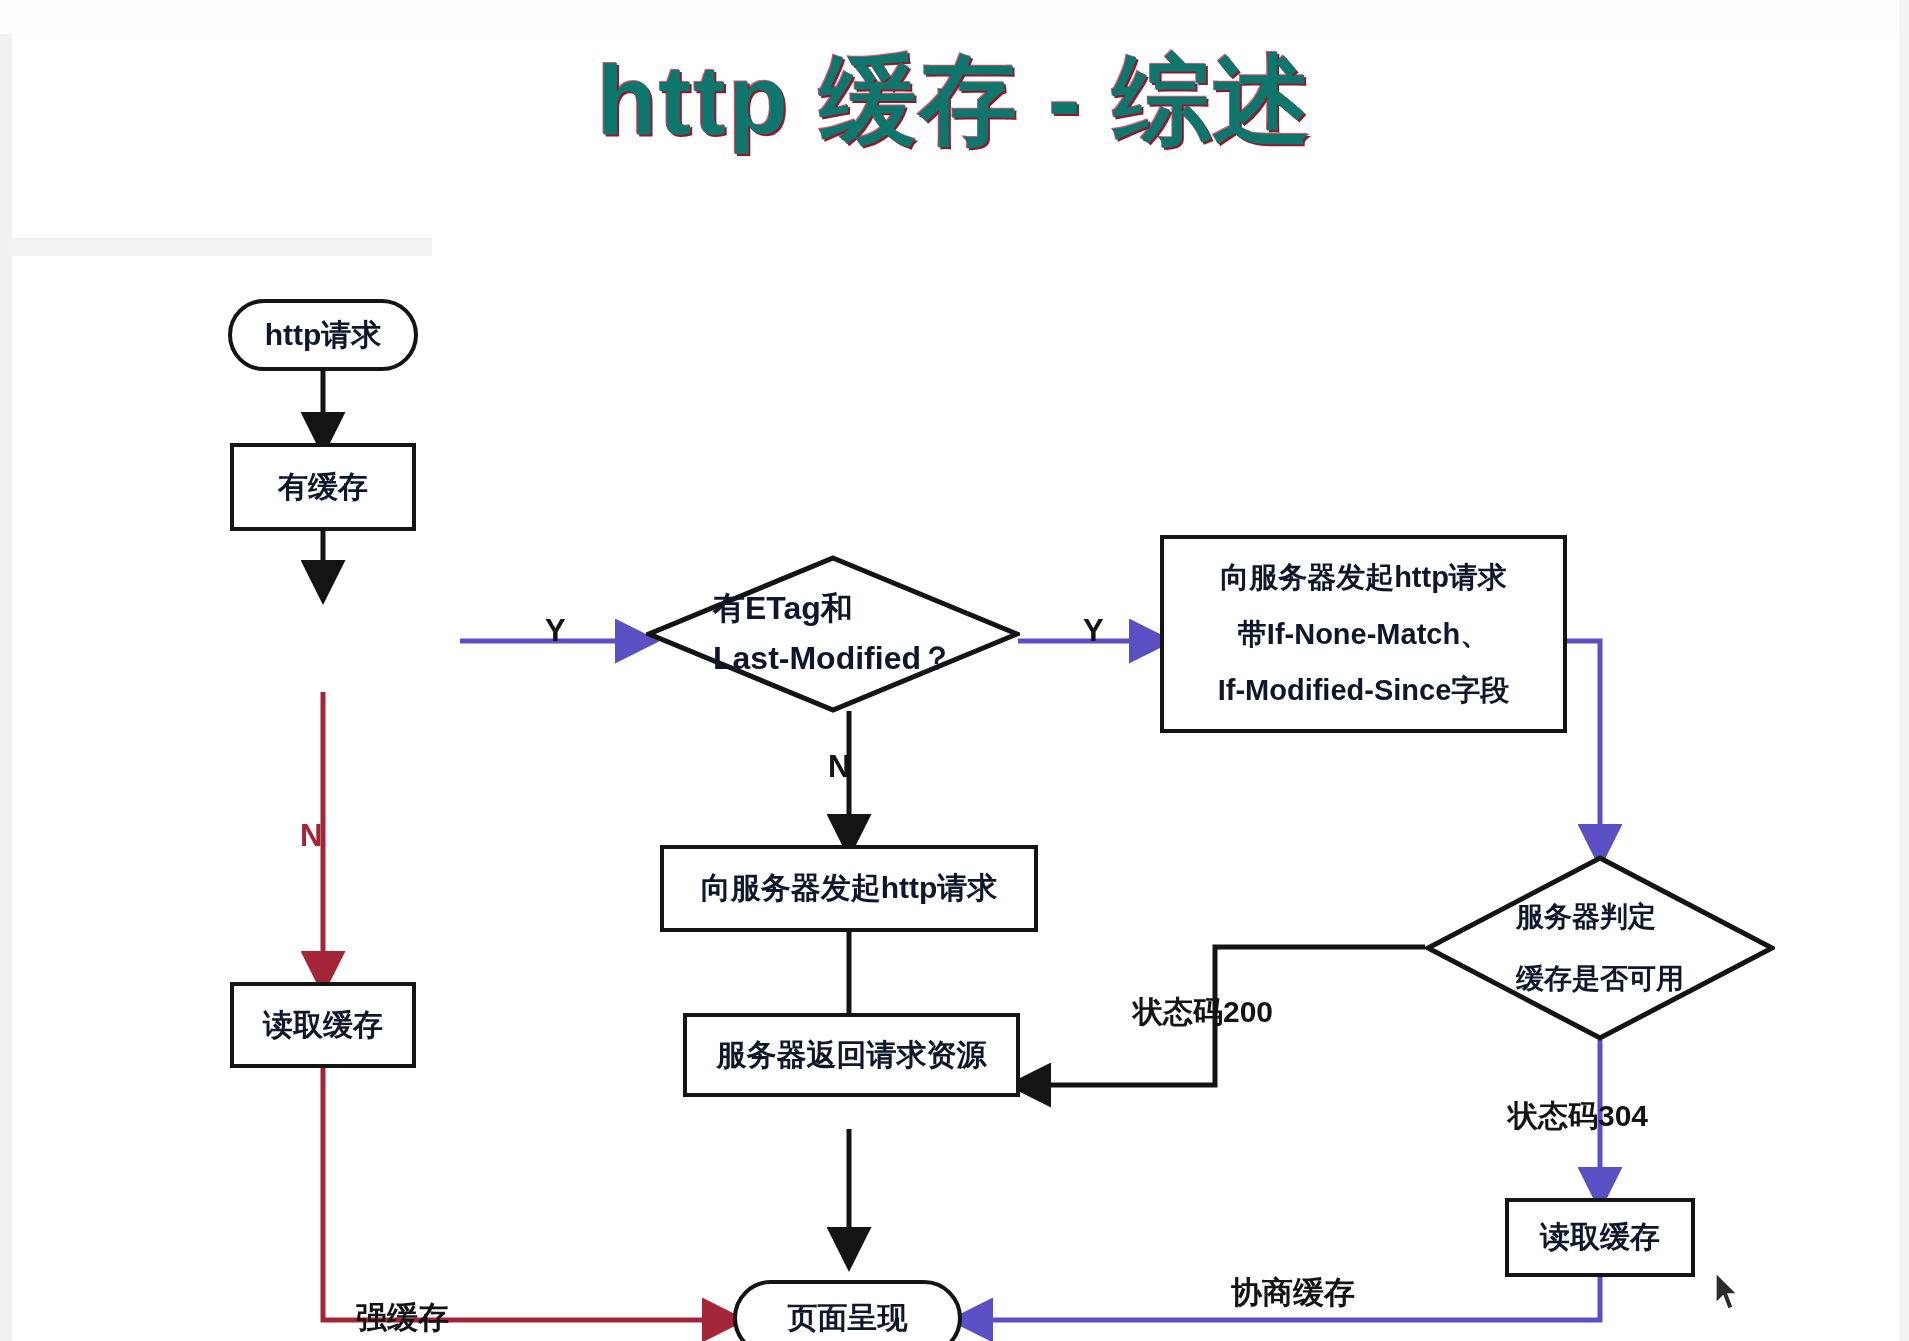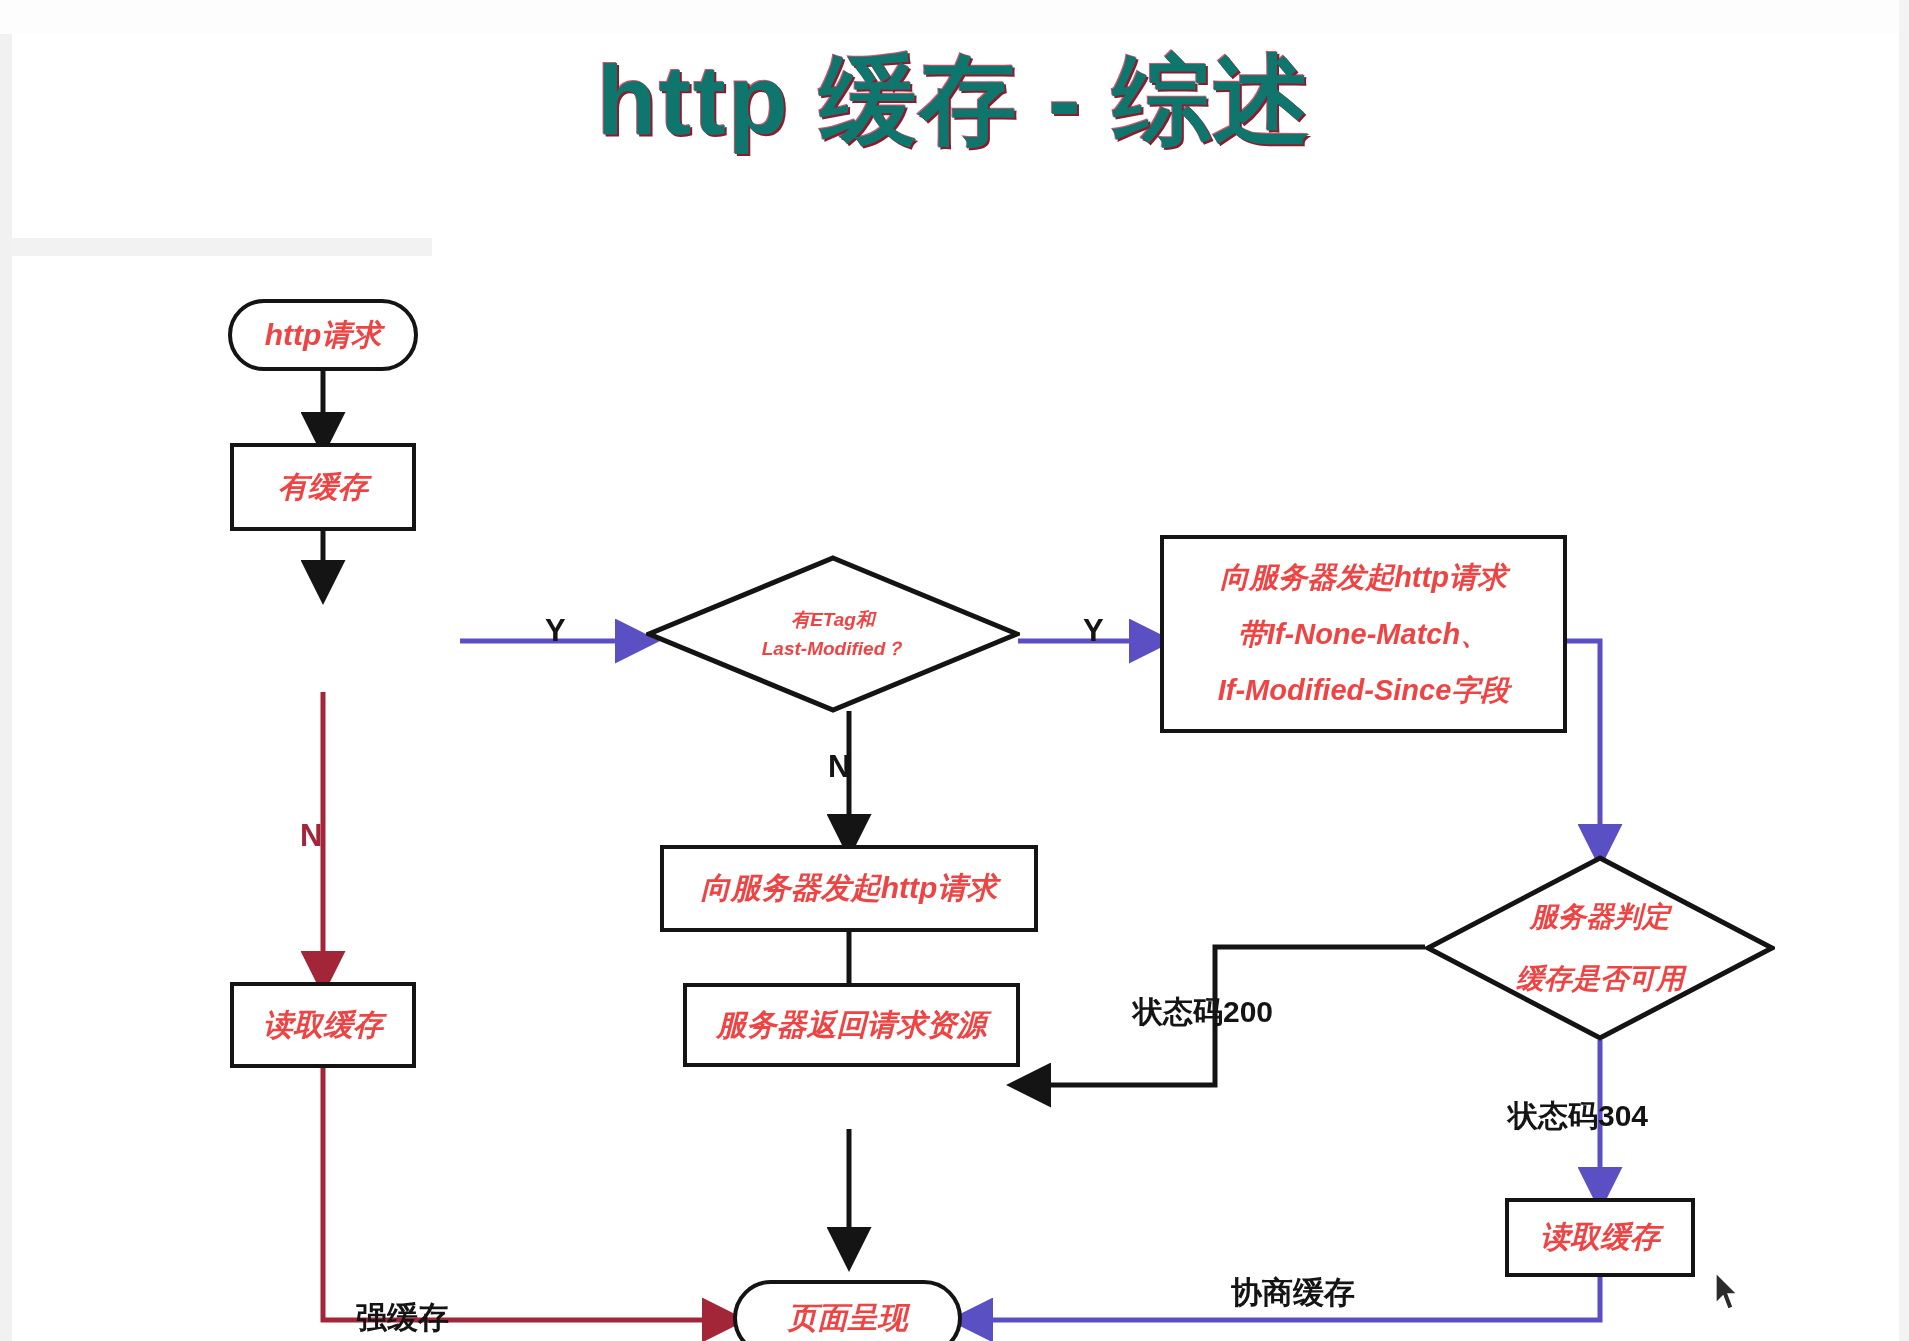--- a/index.html
+++ b/index.html
@@ -28,27 +28,25 @@
     line-height:1.12;
   }
 
   #canvas{position:absolute;left:0;top:0;width:1909px;height:1341px;}
   svg#wires{position:absolute;left:0;top:0;width:1909px;height:1341px;}
 
   .node{
     position:absolute;
     box-sizing:border-box;
     display:flex;align-items:center;justify-content:center;
-    text-align:center;
-    color:#ef4444;
+    color:#0f172a;
     font-weight:bold;
     background:#ffffff;
     line-height:1.55;
     white-space:pre-line;
-    font-style:italic;
   }
   .rect{border:4px solid #141414;}
   .round{border:4px solid #141414;border-radius:46px;}
   .diamond{background:transparent;border:none;}
   .diamond .dlabel{position:relative;z-index:3;}
   .diamond svg{position:absolute;left:0;top:0;}
 
   .elabel{
     position:absolute;
     color:#141414;
@@ -113,21 +111,21 @@
 
   <div class="node round" style="left:228px;top:299px;width:190px;height:72px;font-size:30px;">
     <span>http请求</span>
   </div>
 
   <div class="node rect" style="left:230px;top:443px;width:186px;height:88px;font-size:30px;">
     <span>有缓存</span>
   </div>
 
 
-  <div class="node diamond" style="left:646px;top:555px;width:374px;height:158px;font-size:19px;">
+  <div class="node diamond" style="left:646px;top:555px;width:374px;height:158px;font-size:32px;">
     <svg width="374" height="158" viewBox="0 0 374 158">
       <polygon points="187,3 371,79 187,155 3,79" fill="#ffffff" stroke="#141414" stroke-width="5"></polygon>
     </svg>
     <span class="dlabel" style="display:block;"><span>有ETag和</span><br><span>Last-Modified？</span></span>
   </div>
 
   <div class="node rect" style="left:1160px;top:535px;width:407px;height:198px;font-size:29px;flex-direction:column;justify-content:space-around;padding:10px 0;">
     <span>向服务器发起http请求</span>
     <span>带If-None-Match、</span>
     <span>If-Modified-Since字段</span>
@@ -141,21 +139,21 @@
   </div>
 
   <div class="node rect" style="left:230px;top:982px;width:186px;height:86px;font-size:30px;">
     <span>读取缓存</span>
   </div>
 
   <div class="node rect" style="left:660px;top:845px;width:378px;height:87px;font-size:30px;">
     <span>向服务器发起http请求</span>
   </div>
 
-  <div class="node rect" style="left:683px;top:983px;width:337px;height:84px;font-size:30px;">
+  <div class="node rect" style="left:683px;top:1013px;width:337px;height:84px;font-size:30px;">
     <span>服务器返回请求资源</span>
   </div>
 
   <div class="node rect" style="left:1505px;top:1198px;width:190px;height:79px;font-size:30px;">
     <span>读取缓存</span>
   </div>
 
   <div class="node round" style="left:733px;top:1280px;width:229px;height:76px;font-size:30px;border-radius:44px;">
     <span>页面呈现</span>
   </div>

